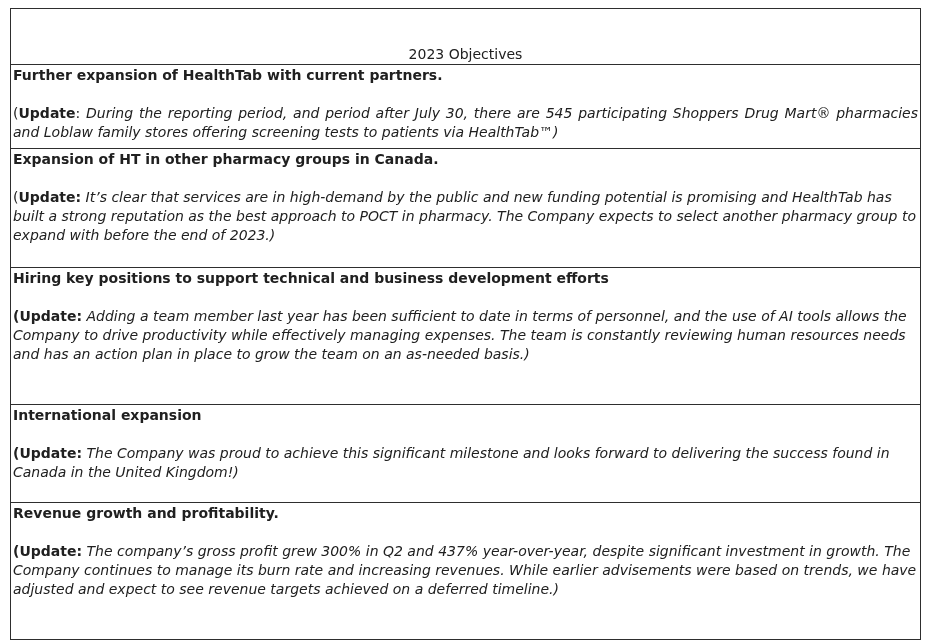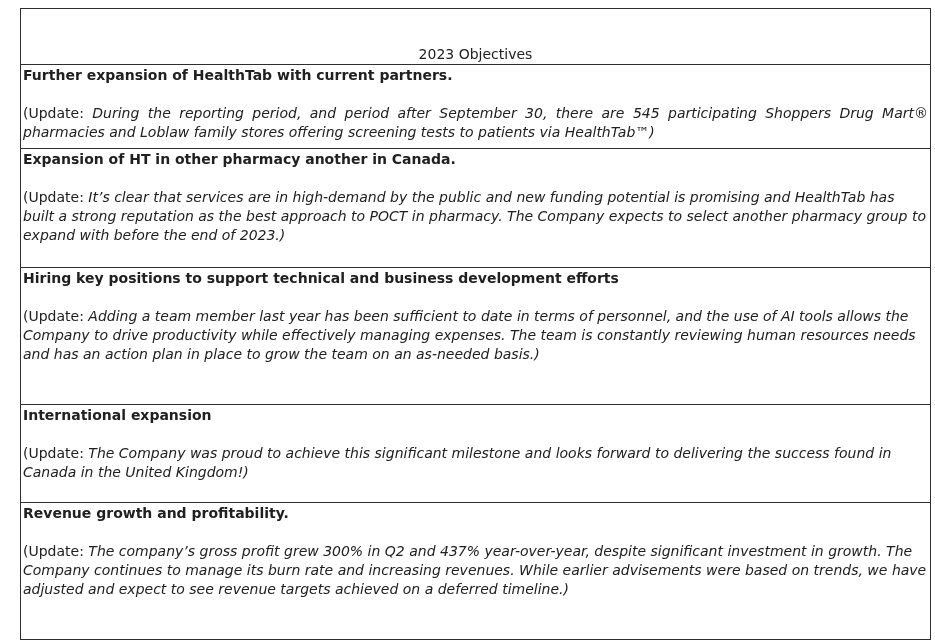--- a/index.html
+++ b/index.html
@@ -9,21 +9,21 @@
   }
   body {
     width: 935px;
     height: 642px;
     font-family: "DejaVu Sans", "Liberation Sans", sans-serif;
     color: #202020;
     position: relative;
   }
   .doc {
     position: absolute;
-    left: 20px;
+    left: 10px;
     top: 8px;
   }
   table.objectives {
     border-collapse: collapse;
     width: 911px;
     table-layout: fixed;
   }
   td {
     border: 1px solid #2e2e2e;
     vertical-align: top;
@@ -45,45 +45,45 @@
     margin: 0;
   }
   p.upd.justify {
     text-align: justify;
   }
   .obj {
     margin: 0;
     font-weight: bold;
   }
   .upd i { font-style: italic; }
-  .upd b { font-weight: normal; font-style: normal; }
+  .upd b { font-weight: bold; font-style: normal; }
 </style>
 </head>
 <body>
 
 <div class="doc">
   <table class="objectives">
     <tbody>
         <tr>
       <td class="header-cell">
         <span>2023 Objectives</span>
       </td>
     </tr>
 
     <tr>
       <td style="height:81px;">
         <div class="obj">Further expansion of HealthTab with current partners.</div>
         <div class="spacer"></div>
-        <p class="upd justify"><span>(</span><b>Update</b><span>: </span><i>During the reporting period, and period after September 30, there are 545 participating Shoppers Drug Mart® pharmacies and Loblaw family stores offering screening tests to patients via HealthTab™)</i></p>
+        <p class="upd justify"><span>(</span><b>Update</b><span>: </span><i>During the reporting period, and period after July 30, there are 545 participating Shoppers Drug Mart® pharmacies and Loblaw family stores offering screening tests to patients via HealthTab™)</i></p>
       </td>
     </tr>
 
     <tr>
       <td style="height:116px;">
-        <div class="obj">Expansion of HT in other pharmacy another in Canada.</div>
+        <div class="obj">Expansion of HT in other pharmacy groups in Canada.</div>
         <div class="spacer"></div>
         <p class="upd"><span>(</span><b>Update:</b><span> </span><i>It’s clear that services are in high-demand by the public and new funding potential is promising and HealthTab has built a strong reputation as the best approach to POCT in pharmacy. The Company expects to select another pharmacy group to expand with before the end of 2023.)</i></p>
         <div class="spacer"></div>
       </td>
     </tr>
 
     <tr>
       <td style="height:134px;">
         <div class="obj">Hiring key positions to support technical and business development efforts</div>
         <div class="spacer"></div>

